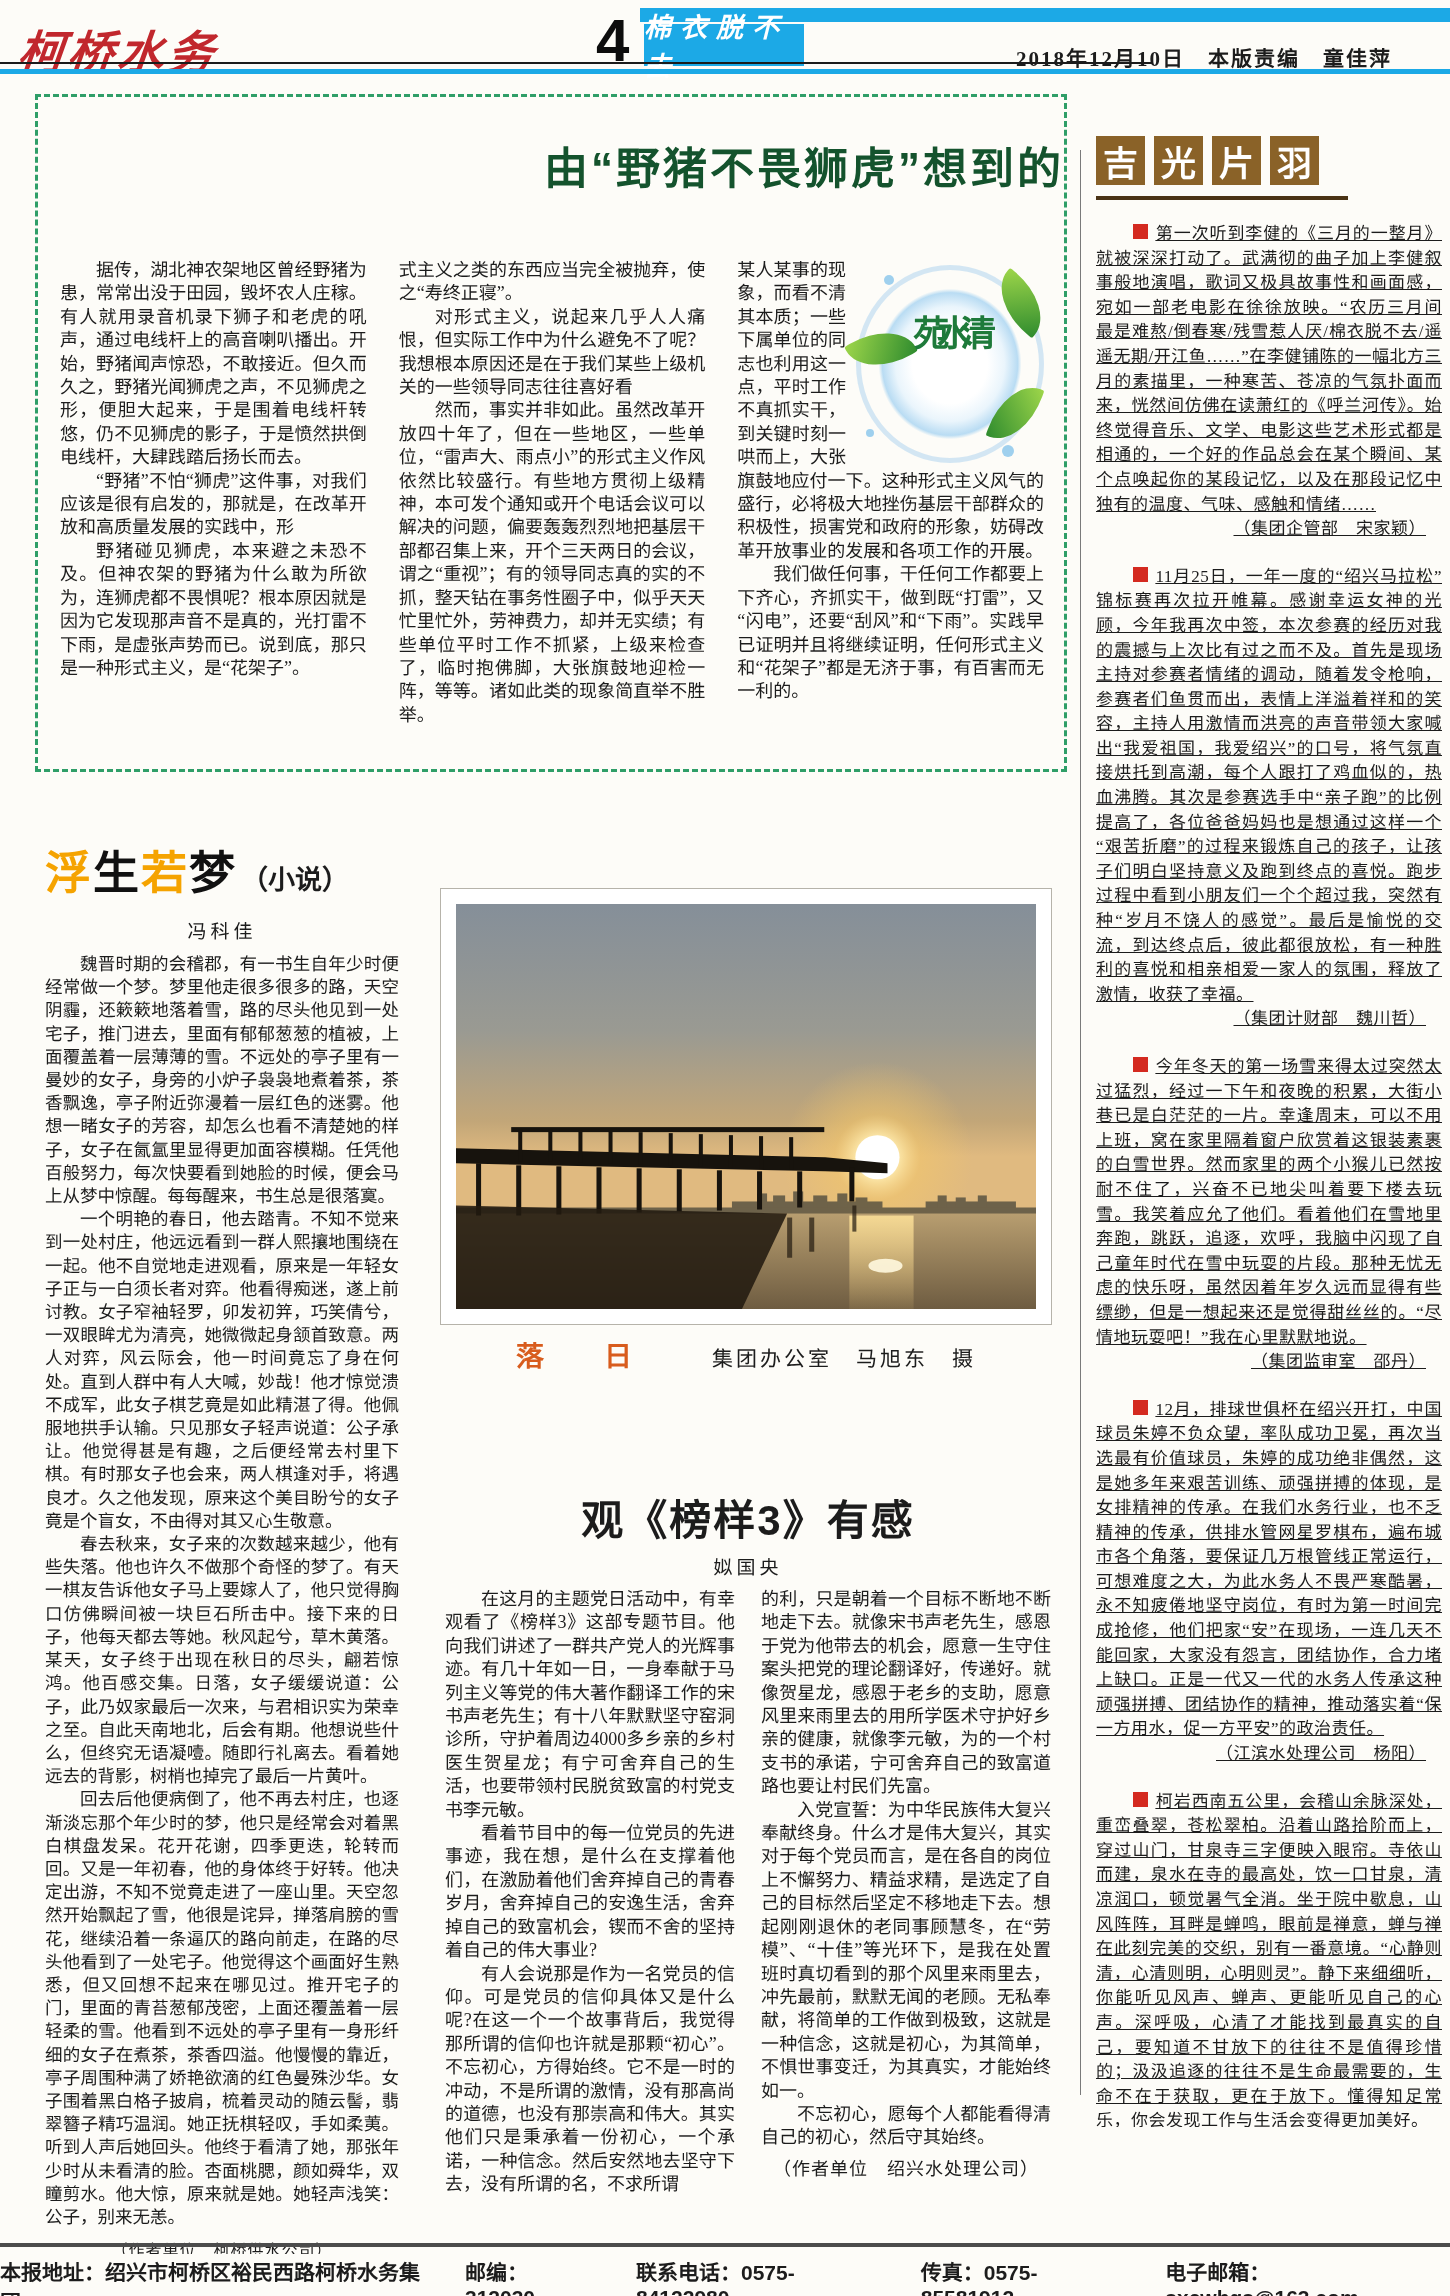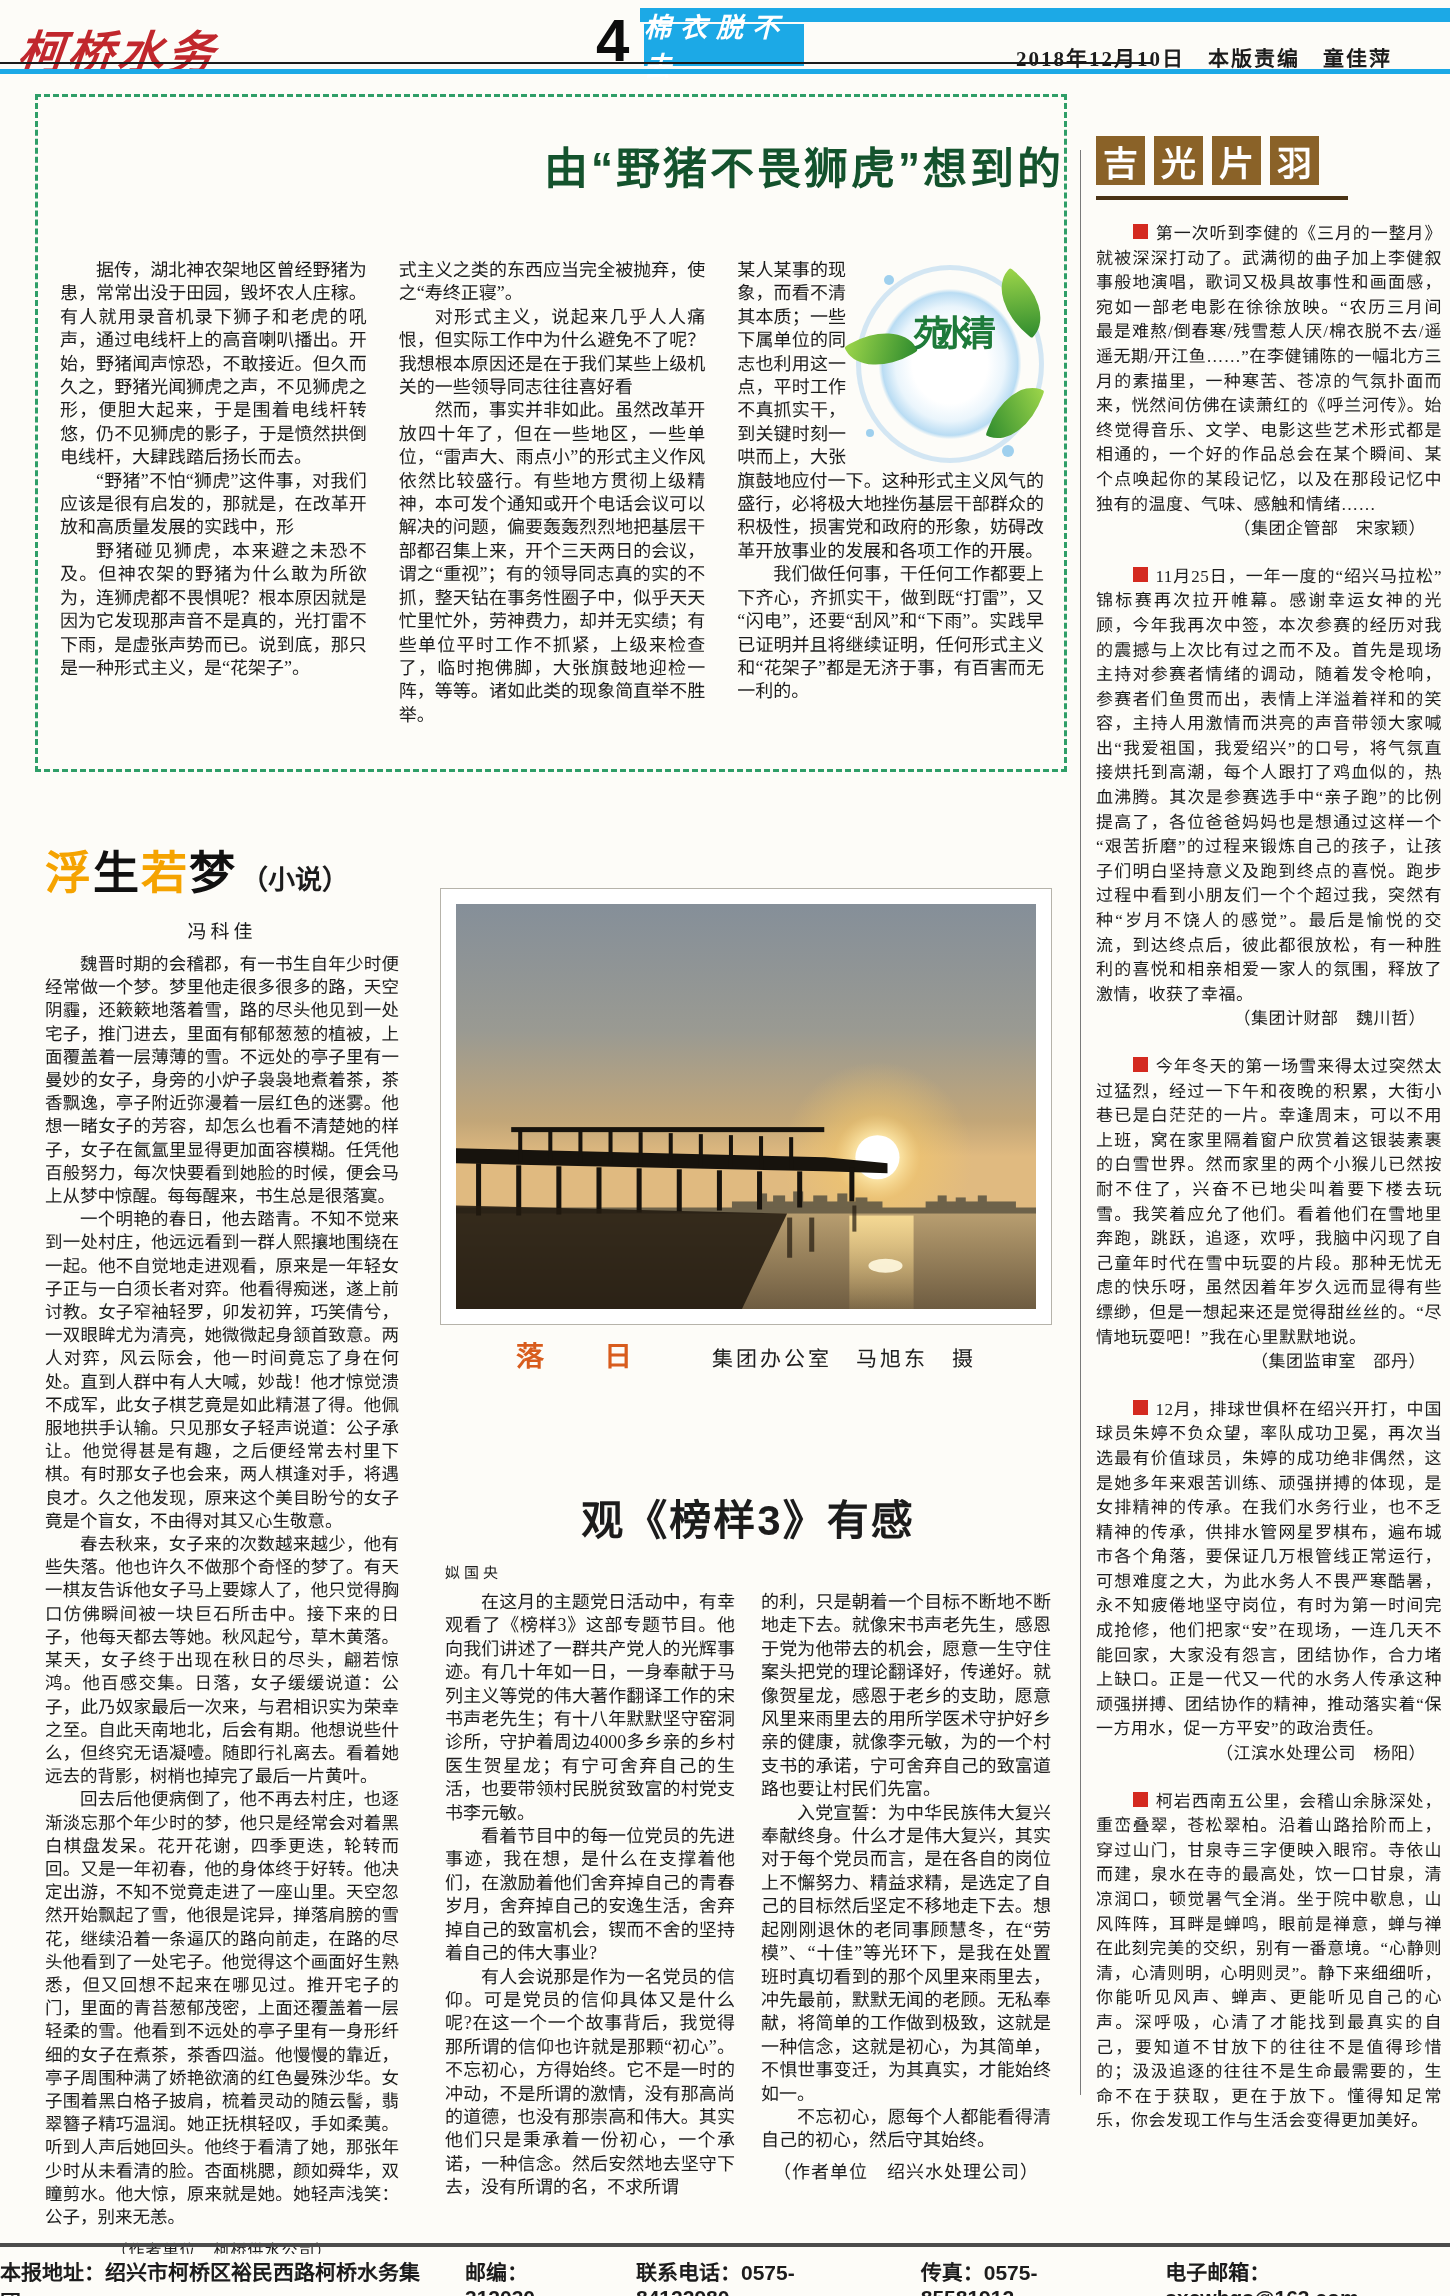--- a/index.html
+++ b/index.html
@@ -50,31 +50,31 @@
   .photo-block{position:absolute;left:440px;top:888px;width:612px;height:437px;background:#fff;
                border:1px solid #b6b3aa;padding:15px;box-sizing:border-box;}
   .photo-block svg{display:block;width:100%;height:100%;}
   .photo-caption{position:absolute;left:440px;top:1334px;width:612px;display:flex;
                  justify-content:center;align-items:baseline;gap:64px;}
   .cap-title{font-size:28px;font-weight:bold;color:#d85c1d;letter-spacing:16px;}
   .cap-credit{font-size:21px;letter-spacing:3px;}
   
   .essay{position:absolute;left:445px;top:1486px;width:606px;}
   .e-title{text-align:center;font-size:42px;font-weight:bold;letter-spacing:2px;}
-  .e-author{font-size:15px;margin-top:14px;letter-spacing:4px;}
+  .e-author{text-align:center;font-size:19px;margin-top:5px;letter-spacing:4px;}
   .e-cols{display:flex;gap:26px;margin-top:9px;height:652px;overflow:hidden;}
   .e-col{flex:1;font-size:18px;line-height:23.4px;text-align:justify;}
   
   .v-rule{position:absolute;left:1080px;top:150px;width:1px;height:1945px;background:#7a7a7a;}
   .sidebar{position:absolute;left:1096px;top:136px;width:346px;}
   .s-header{display:flex;gap:9px;}
   .s-header span{width:49px;height:49px;background:#8a6228;color:#fff;font-weight:bold;font-size:35px;
                  display:flex;align-items:center;justify-content:center;}
   .s-rule{margin-top:11px;width:252px;height:4px;background:#4a3315;}
-  .s-items{margin-top:22px;height:1905px;overflow:hidden;}
+  .s-items{margin-top:22px;height:1905px;overflow:hidden;text-decoration:underline;}
   .s-item{margin-bottom:23px;font-size:17px;line-height:24.6px;text-align:justify;letter-spacing:.5px;}
   .s-item .txt{text-indent:2.2em;}
   .bullet{display:inline-block;width:15px;height:15px;background:#d42a20;margin-right:7px;}
   .s-attr{text-align:right;padding-right:16px;margin-top:2px;}
   
   .footer-rule{position:absolute;left:0;top:2243px;width:1450px;height:4px;background:#4c4c4c;}
   .footer{position:absolute;left:0;top:2256px;width:1450px;display:flex;justify-content:center;
           gap:44px;font-weight:bold;font-size:21px;}
 </style>
 </head>

